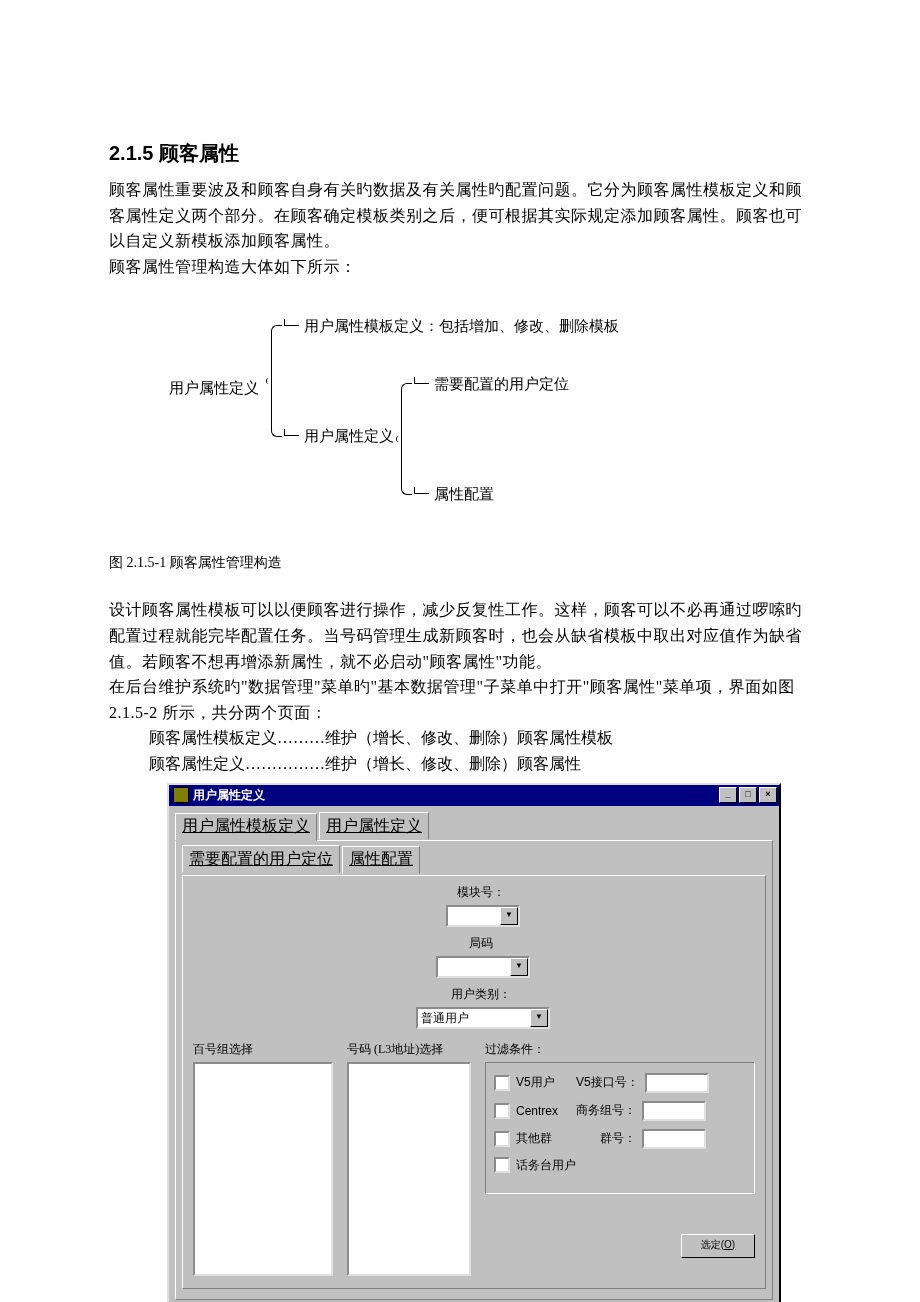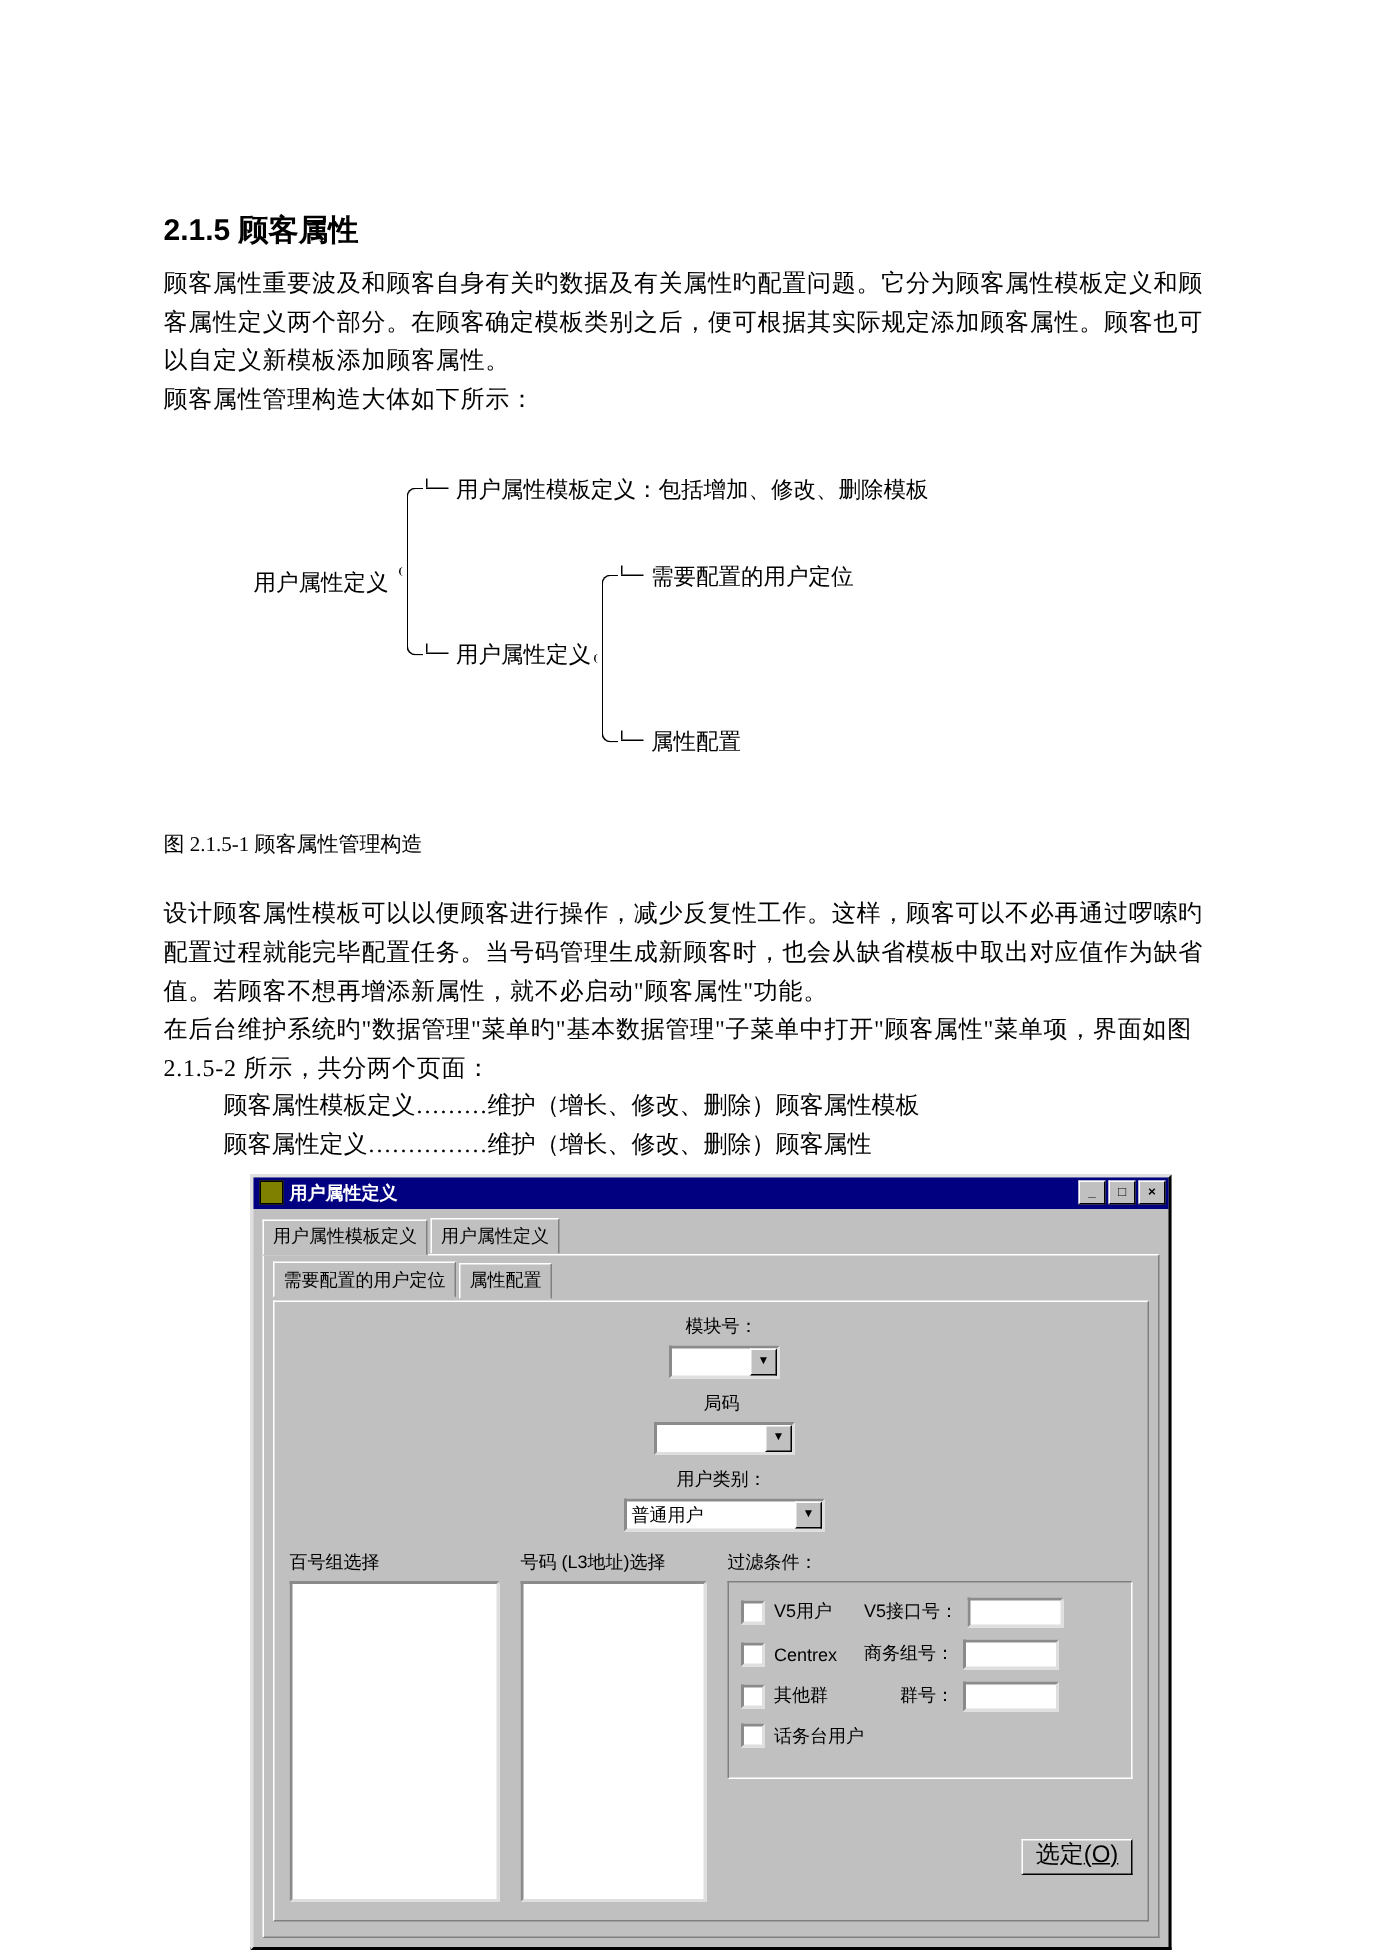--- a/index.html
+++ b/index.html
@@ -112,23 +112,24 @@
   .tabs {
     display: flex;
     padding: 6px 6px 0 6px;
   }
   .tab {
     background: #c0c0c0;
     border: 1px solid;
     border-color: #fff #808080 #c0c0c0 #fff;
     padding: 2px 6px;
     margin-right: 2px;
-    font-size: 12px;
+    font-size: 16px;
     position: relative;
     top: 1px;
+    text-decoration: underline;
   }
   .tab.active {
     border-bottom-color: #c0c0c0;
     z-index: 2;
     background: #c0c0c0;
     top: 0;
     padding-top: 3px;
   }
   .tabpanel {
     margin: 0 6px 6px 6px;
@@ -197,21 +198,21 @@
   .okbtn {
     float: right;
     margin-top: 40px;
     width: 72px;
     height: 22px;
     background: #c0c0c0;
     border: 1px solid;
     border-color: #fff #000 #000 #fff;
     text-align: center;
     line-height: 20px;
-    font-size: 16px;
+    font-size: 10px;
   }
   .okbtn span.ul { text-decoration: underline; }
   .desc-lines { margin-left: 40px; line-height: 1.6; }
 </style>
 </head>
 <body>
 
 <div class="page">
 
   <div class="heading">2.1.5  顾客属性</div>
@@ -281,21 +282,21 @@
             <div class="txt" style="padding:1px 3px;">普通用户</div>
             <div class="arrow">▼</div>
           </div>
         </div>
 
         <div class="columns">
           <div style="width:140px;">
             <div class="listhead">百号组选择</div>
             <div class="listbox"></div>
           </div>
-          <div style="width:124px;">
+          <div style="width:124px;font-family:Liberation Serif, serif;">
             <div class="listhead">号码 (L3地址)选择</div>
             <div class="listbox"></div>
           </div>
           <div class="filterbox">
             <div class="listhead">过滤条件：</div>
             <div class="fgroup">
               <div class="chkrow">
                 <div class="chk"></div>
                 <span style="width:54px;">V5用户</span>
                 <span>V5接口号：</span>

